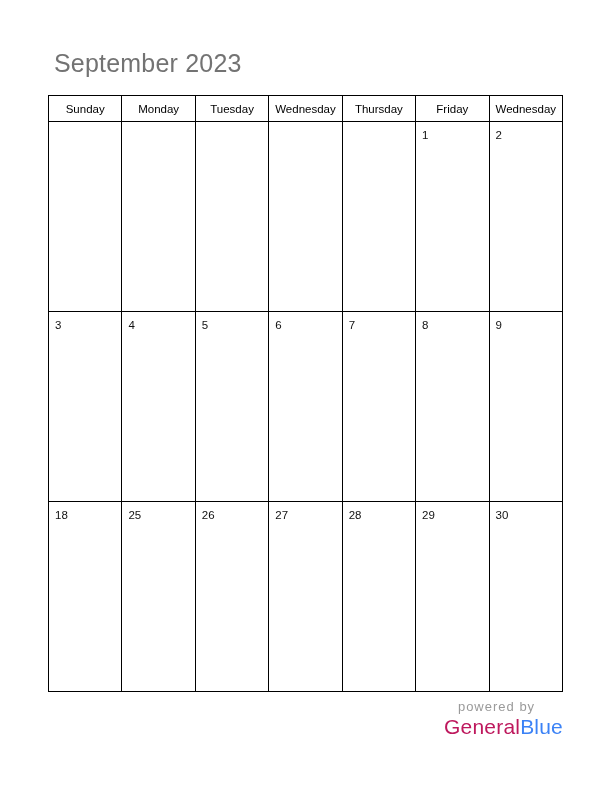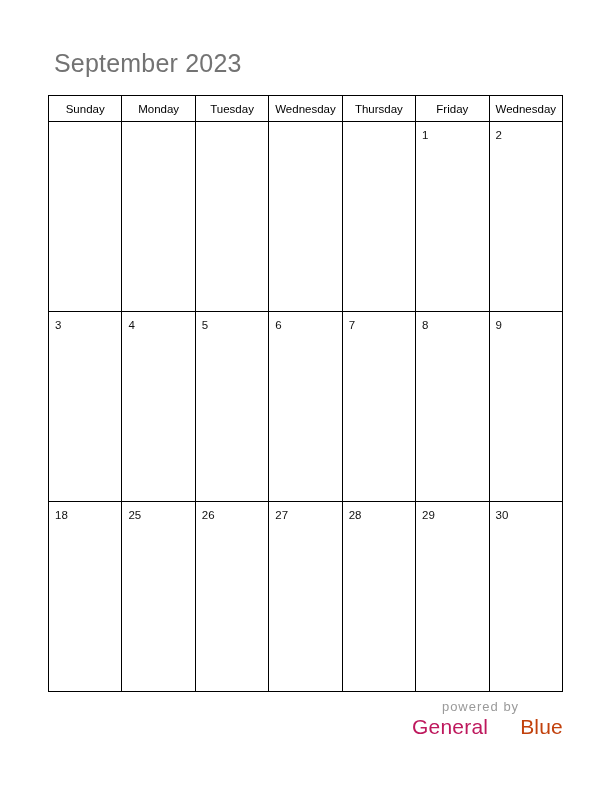--- a/index.html
+++ b/index.html
@@ -74,21 +74,21 @@
     margin-bottom: 1px;
     margin-right: 14px;
   }
   .wordmark {
     font-size: 21px;
     line-height: 24px;
     font-weight: 400;
     letter-spacing: 0.2px;
   }
   .wordmark .brand-general { color: #be185d; }
-  .wordmark .brand-blue    { color: #c2410c; padding-left: 32px; }
+  .wordmark .brand-blue    { color: #3b82f6; }
 </style>
 </head>
 <body>
 
 <div class="page">
 
   <div class="page-title">September 2023</div>
 
   <table class="calendar">
     <thead>

